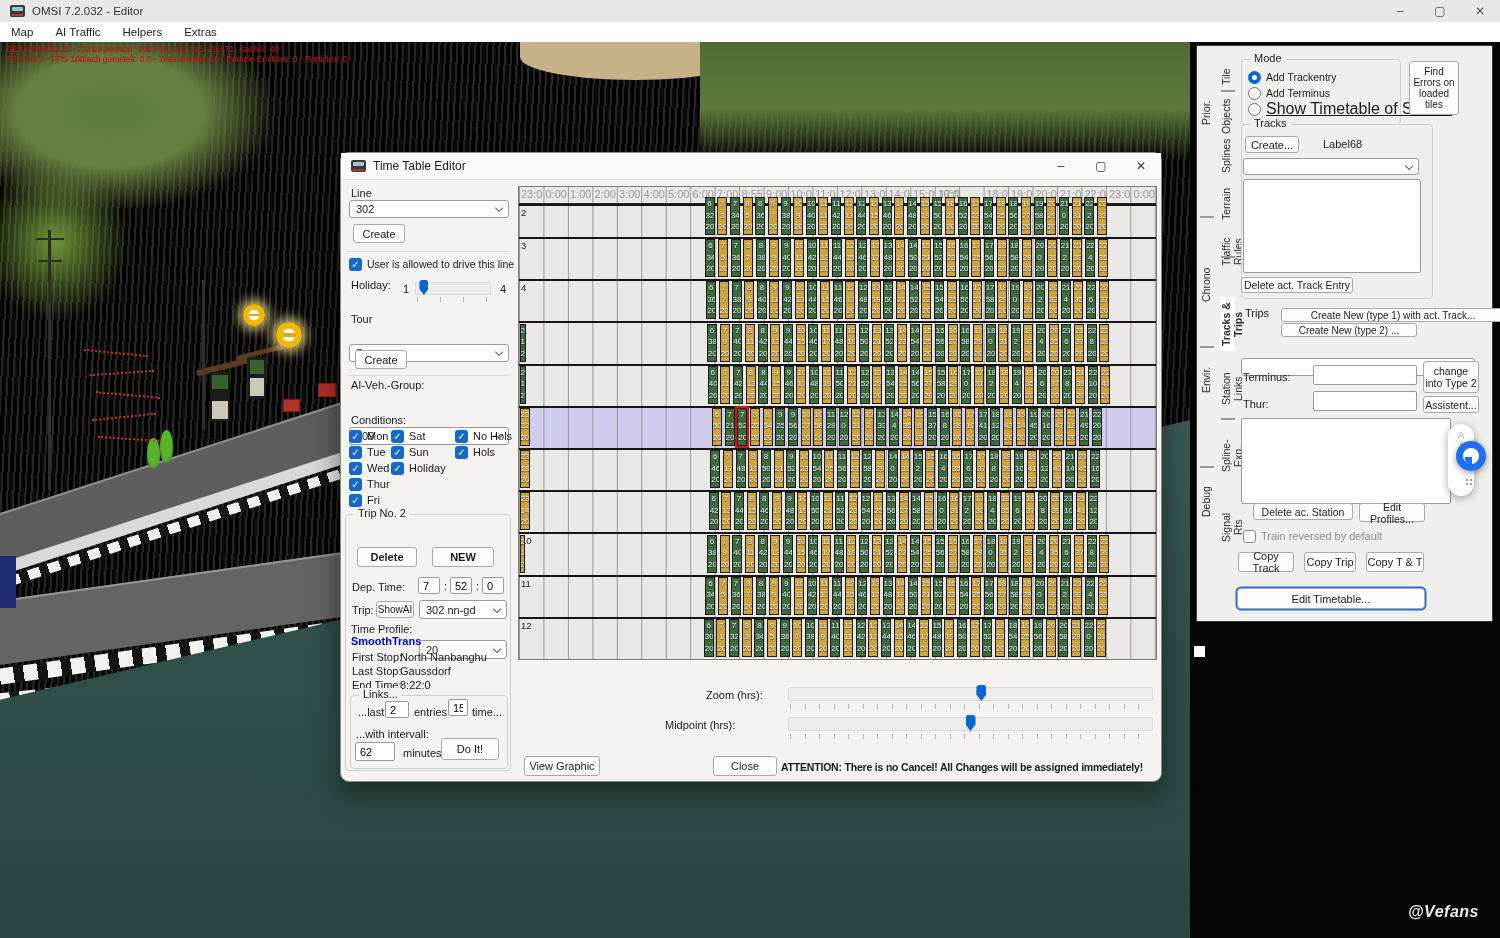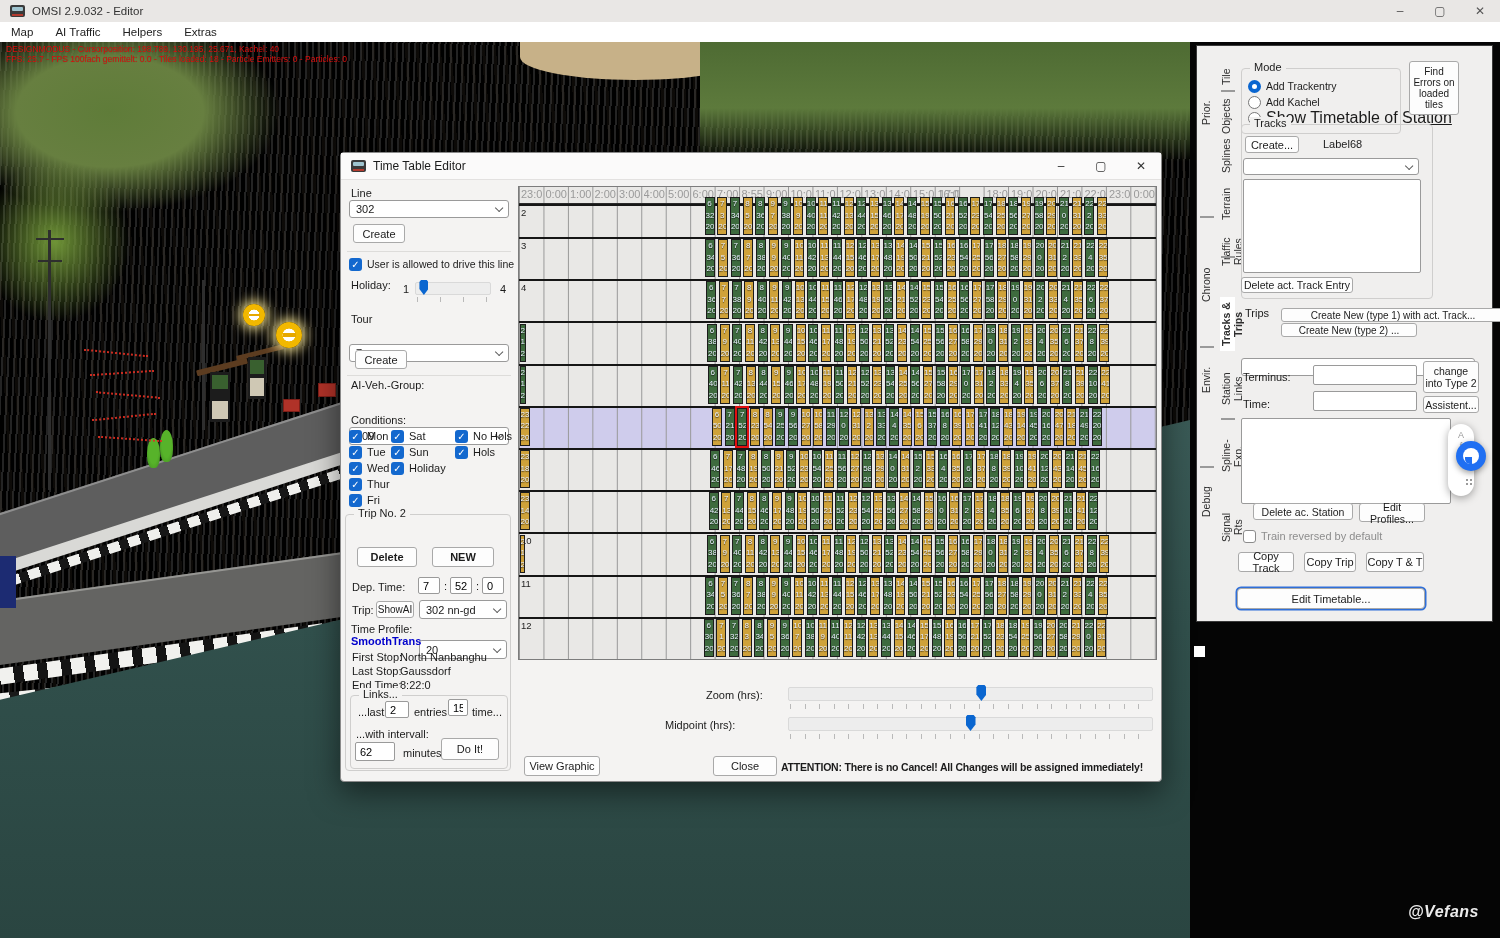--- a/index.html
+++ b/index.html
@@ -91,21 +91,21 @@
   .cbrow{display:flex;align-items:center;gap:5px;height:14px;margin-bottom:2px;font-size:11px;white-space:nowrap;}
   .radio{width:13px;height:13px;border:1px solid #777;border-radius:50%;background:#fff;box-sizing:border-box;flex:0 0 13px;}
   .radio.on{border:4px solid #0a66d0;}
   .track{background:#ededed;border:1px solid #d9d9d9;border-radius:2px;}
   .thumb{position:absolute;width:10px;height:16px;background:#0a66d0;top:-3px;
       clip-path:polygon(18% 0,82% 0,100% 14%,100% 60%,50% 100%,0 60%,0 14%);}
   .ticks{background:repeating-linear-gradient(90deg,#b9b9b9 0 1px,rgba(0,0,0,0) 1px 14.5px);height:5px;}
 
   
   .dialog{left:340px;top:152px;width:820px;height:628px;background:#f4f3f2;border:1px solid #8a8a8a;
-      box-shadow:0 10px 30px rgba(0,0,0,.5);border-radius:4px;}
+      box-shadow:0 10px 30px rgba(0,0,0,.5);border-radius:9px;}
   .dtitle{left:0;top:0;width:100%;height:26px;background:#fbfafa;border-bottom:1px solid #e3e1e0;
       display:flex;align-items:center;font-size:12px;}
   .dwinbtn{width:40px;height:26px;text-align:center;line-height:26px;color:#333;font-size:12px;}
   .sep{height:1px;background:#dddcda;}
 
   
   .grid{left:177px;top:33px;width:637px;height:472px;background:#e9e8e6;border:1px solid #7c7c7c;
       box-sizing:content-box;overflow:hidden;}
   .ghead{position:relative;height:16px;background-image:linear-gradient(90deg,#979797 1px,rgba(0,0,0,0) 1px);
       background-size:24.4615px 100%;border-bottom:1px solid #2a2a2a;}
@@ -136,21 +136,21 @@
   .assistcircle:before{content:"";position:absolute;left:7px;top:7px;width:16px;height:16px;border-radius:50%;background:#fff;}
   .assistcircle:after{content:"";position:absolute;left:9px;top:16px;width:7px;height:7px;background:#1f6ff2;
       border-radius:0 0 0 70%;}
   .watermark{color:rgba(255,255,255,.92);font-size:16px;font-weight:bold;font-style:italic;letter-spacing:.5px;}
 </style>
 </head>
 <body class="nosel">
 
 <div class="abs titlebar">
   <span class="appicon"></span>
-  <span>OMSI 2.9.032 - Editor</span>
+  <span>OMSI 7.2.032 - Editor</span>
   <span class="winbtns">
     <span class="winbtn">–</span>
     <span class="winbtn">▢</span>
     <span class="winbtn">✕</span>
   </span>
 </div>
 <div class="abs menubar" id="menubar">
     <div class="menuitem">Map</div>
     <div class="menuitem">AI Traffic</div>
     <div class="menuitem">Helpers</div>
@@ -227,30 +227,30 @@
       <div class="vtab" style="left: 23px; top: 386px; height: 48px; width: 15px;">Spline-Exp.</div>
       <div class="vtab" style="left: 23px; top: 460px; height: 42px; width: 15px;">Signal Rts</div>
       <div class="tabsepline" style="left: 24px; top: 44px;"></div>
       <div class="tabsepline" style="left: 24px; top: 210px;"></div>
       <div class="tabsepline" style="left: 24px; top: 372px;"></div>
       <div class="tabsepline" style="left: 3px; top: 170px;"></div>
       <div class="tabsepline" style="left: 3px; top: 300px;"></div>
       <div class="tabsepline" style="left: 3px; top: 420px;"></div>
     </div>
 
-  <div class="abs gbox" style="left:44px;top:22px;width:160px;height:66px">
+  <div class="abs gbox" style="left:44px;top:13px;width:160px;height:66px">
     <span class="gtitle p">Mode</span>
     <div id="modeRadios" style="padding:10px 0 0 6px">
         <div class="cbrow">
           <div class="radio on"></div>
           <div style="font-size: 10.5px;">Add Trackentry</div>
         </div>
         <div class="cbrow">
           <div class="radio"></div>
-          <div style="font-size: 10.5px;">Add Kachel</div>
+          <div style="font-size: 10.5px;">Add Terminus</div>
         </div>
         <div class="cbrow">
           <div class="radio"></div>
           <div style="font-size: 16px; text-decoration: underline;">Show Timetable of Station</div>
         </div>
       </div>
   </div>
   <div class="abs btn" style="left:212px;top:15px;width:50px;height:54px;font-size:10px;padding:2px">Find Errors on loaded tiles</div>
 
   <div class="abs gbox" style="left:44px;top:78px;width:192px;height:175px">
@@ -263,21 +263,21 @@
   <div class="abs btn" style="left:44px;top:231px;width:112px;height:16px;font-size:10.5px">Delete act. Track Entry</div>
 
   <div class="abs lbl" style="left:48px;top:261px">Trips</div>
   <div class="abs btn" style="left:84px;top:262px;width:224px;height:14px;font-size:10px">Create New  (type 1) with act. Track...</div>
   <div class="abs btn" style="left:84px;top:277px;width:136px;height:14px;font-size:10px">Create New  (type 2) ...</div>
   <div class="abs combo" style="left:44px;top:295px;width:234px;height:18px"></div>
 
   <div class="abs lbl" style="left:46px;top:325px">Terminus:</div>
   <input class="abs input" style="left: 116px; top: 319px; width: 104px; height: 20px;">
   <div class="abs btn" style="left:226px;top:315px;width:56px;height:32px;font-size:10.5px;padding:1px">change into Type 2</div>
-  <div class="abs lbl" style="left:46px;top:352px">Time:</div>
+  <div class="abs lbl" style="left:46px;top:352px">Thur:</div>
   <input class="abs input" style="left: 116px; top: 345px; width: 104px; height: 20px;">
   <div class="abs btn" style="left:226px;top:350px;width:56px;height:17px;font-size:10.5px">Assistent...</div>
 
   <div class="abs listbox" style="left:44px;top:372px;width:208px;height:84px"></div>
   <div class="abs btn" style="left:56px;top:457px;width:100px;height:17px;font-size:10.5px">Delete ac. Station</div>
   <div class="abs btn" style="left:162px;top:457px;width:66px;height:19px;font-size:10.5px">Edit Profiles...</div>
 
   <div class="abs cbrow" style="left:46px;top:483px;color:#8d8d8d">
     <span class="cb un"></span>
     <span>Train reversed by default</span>

